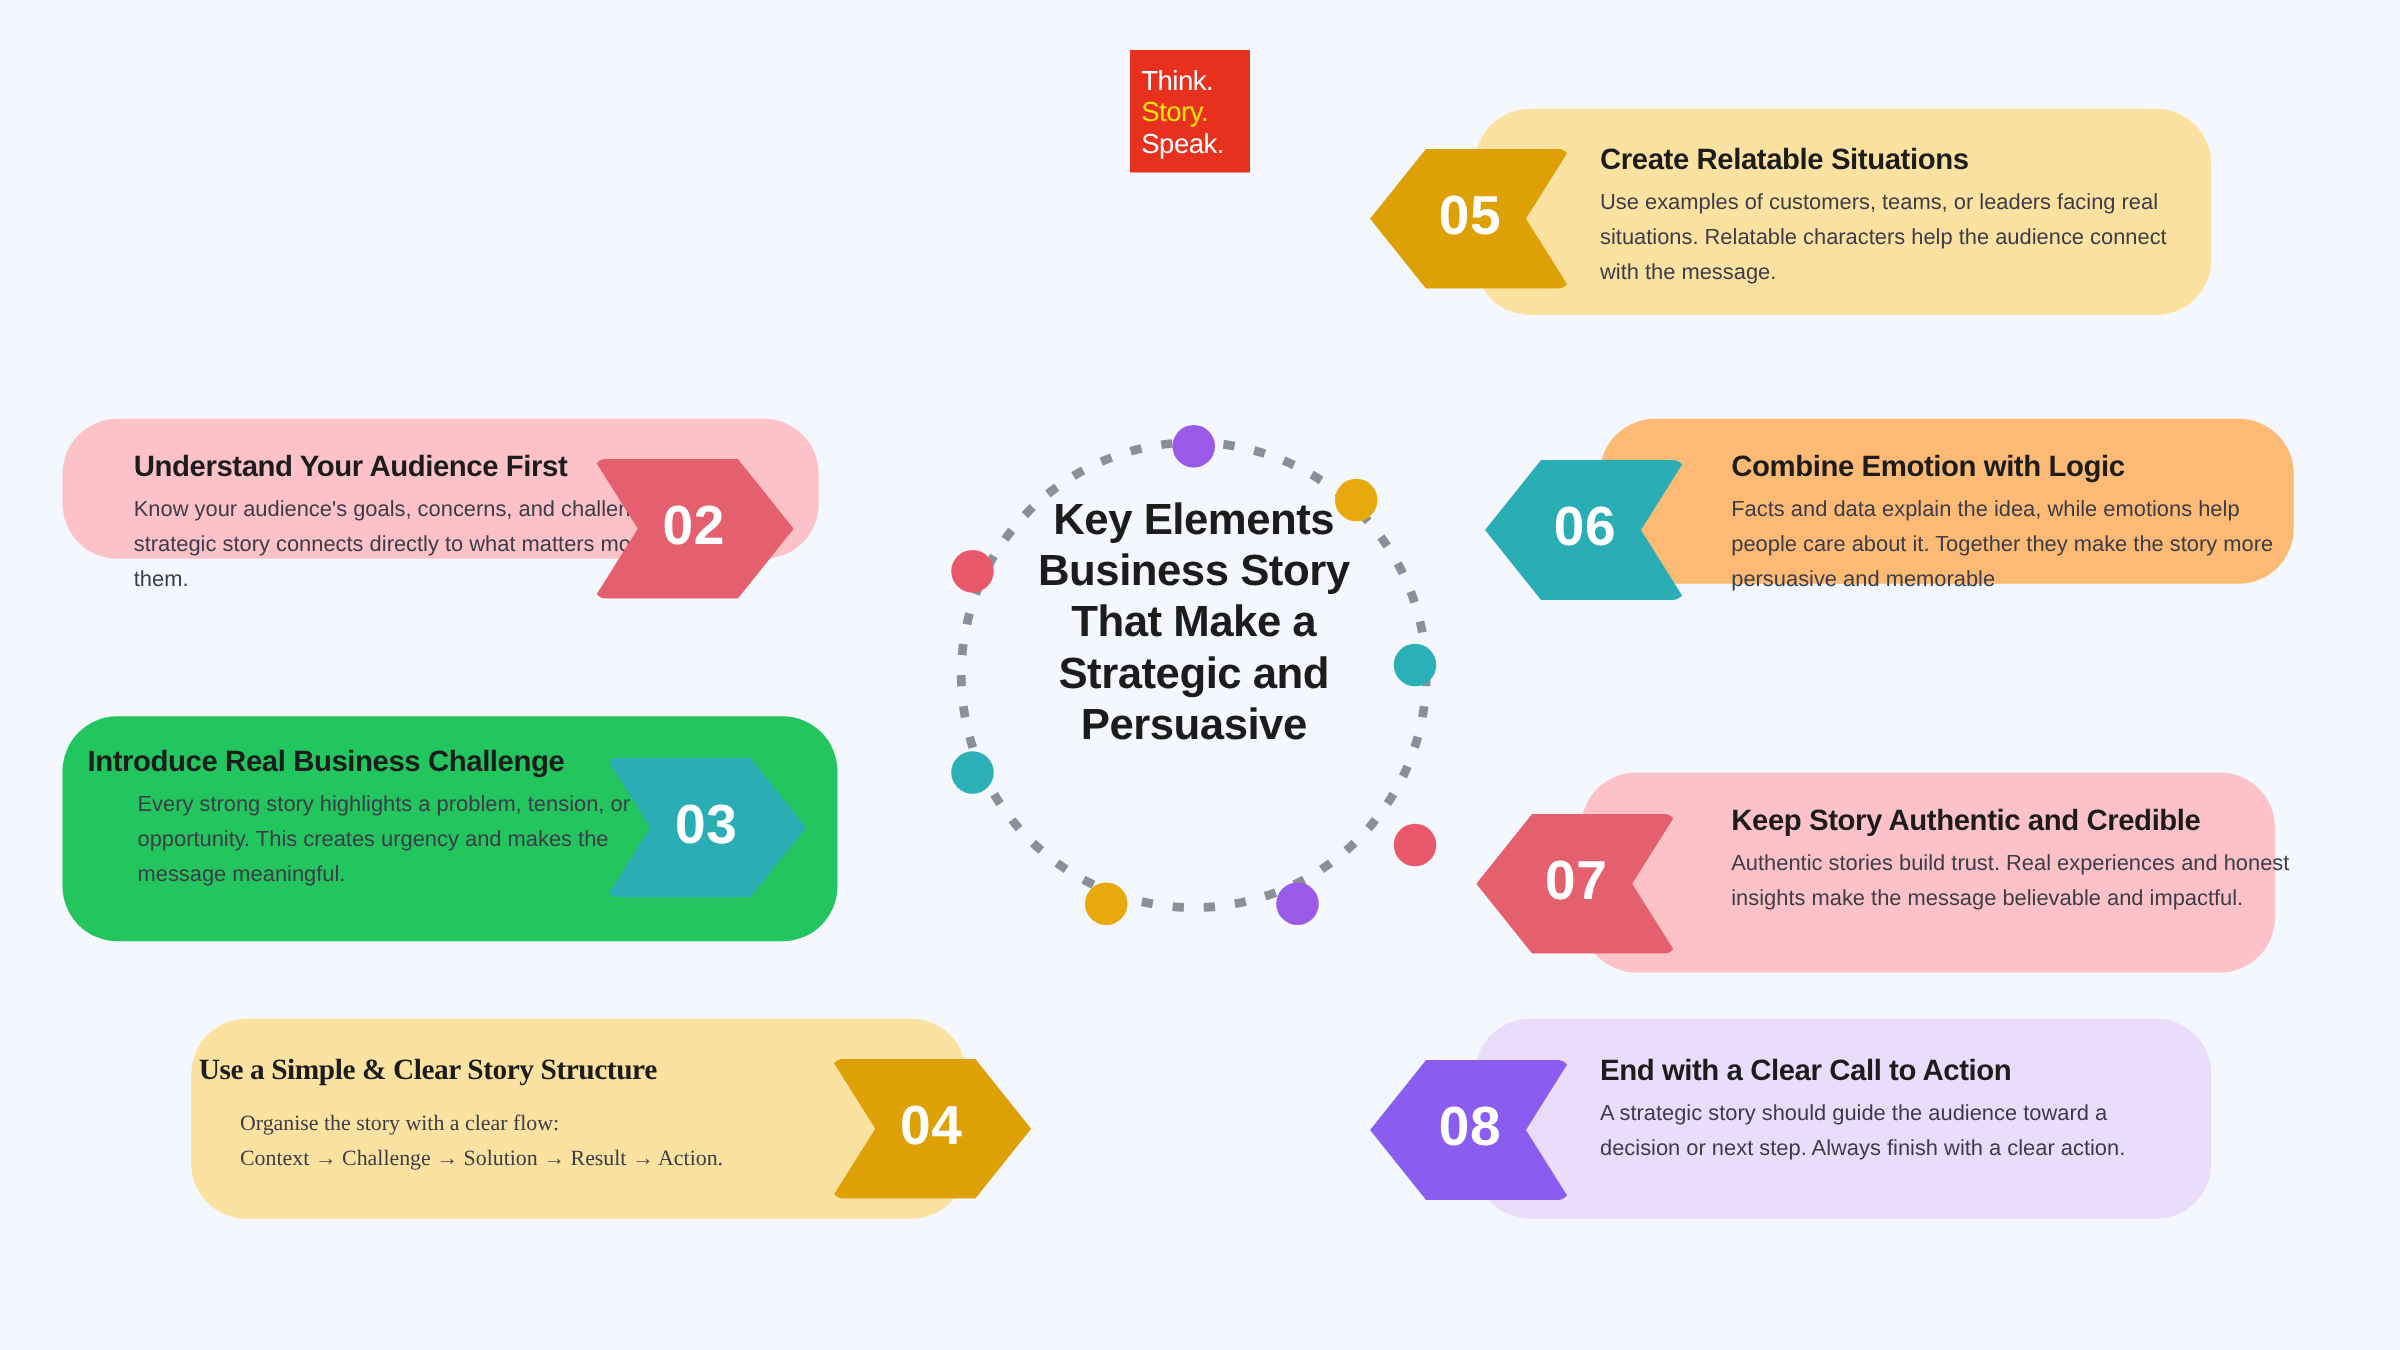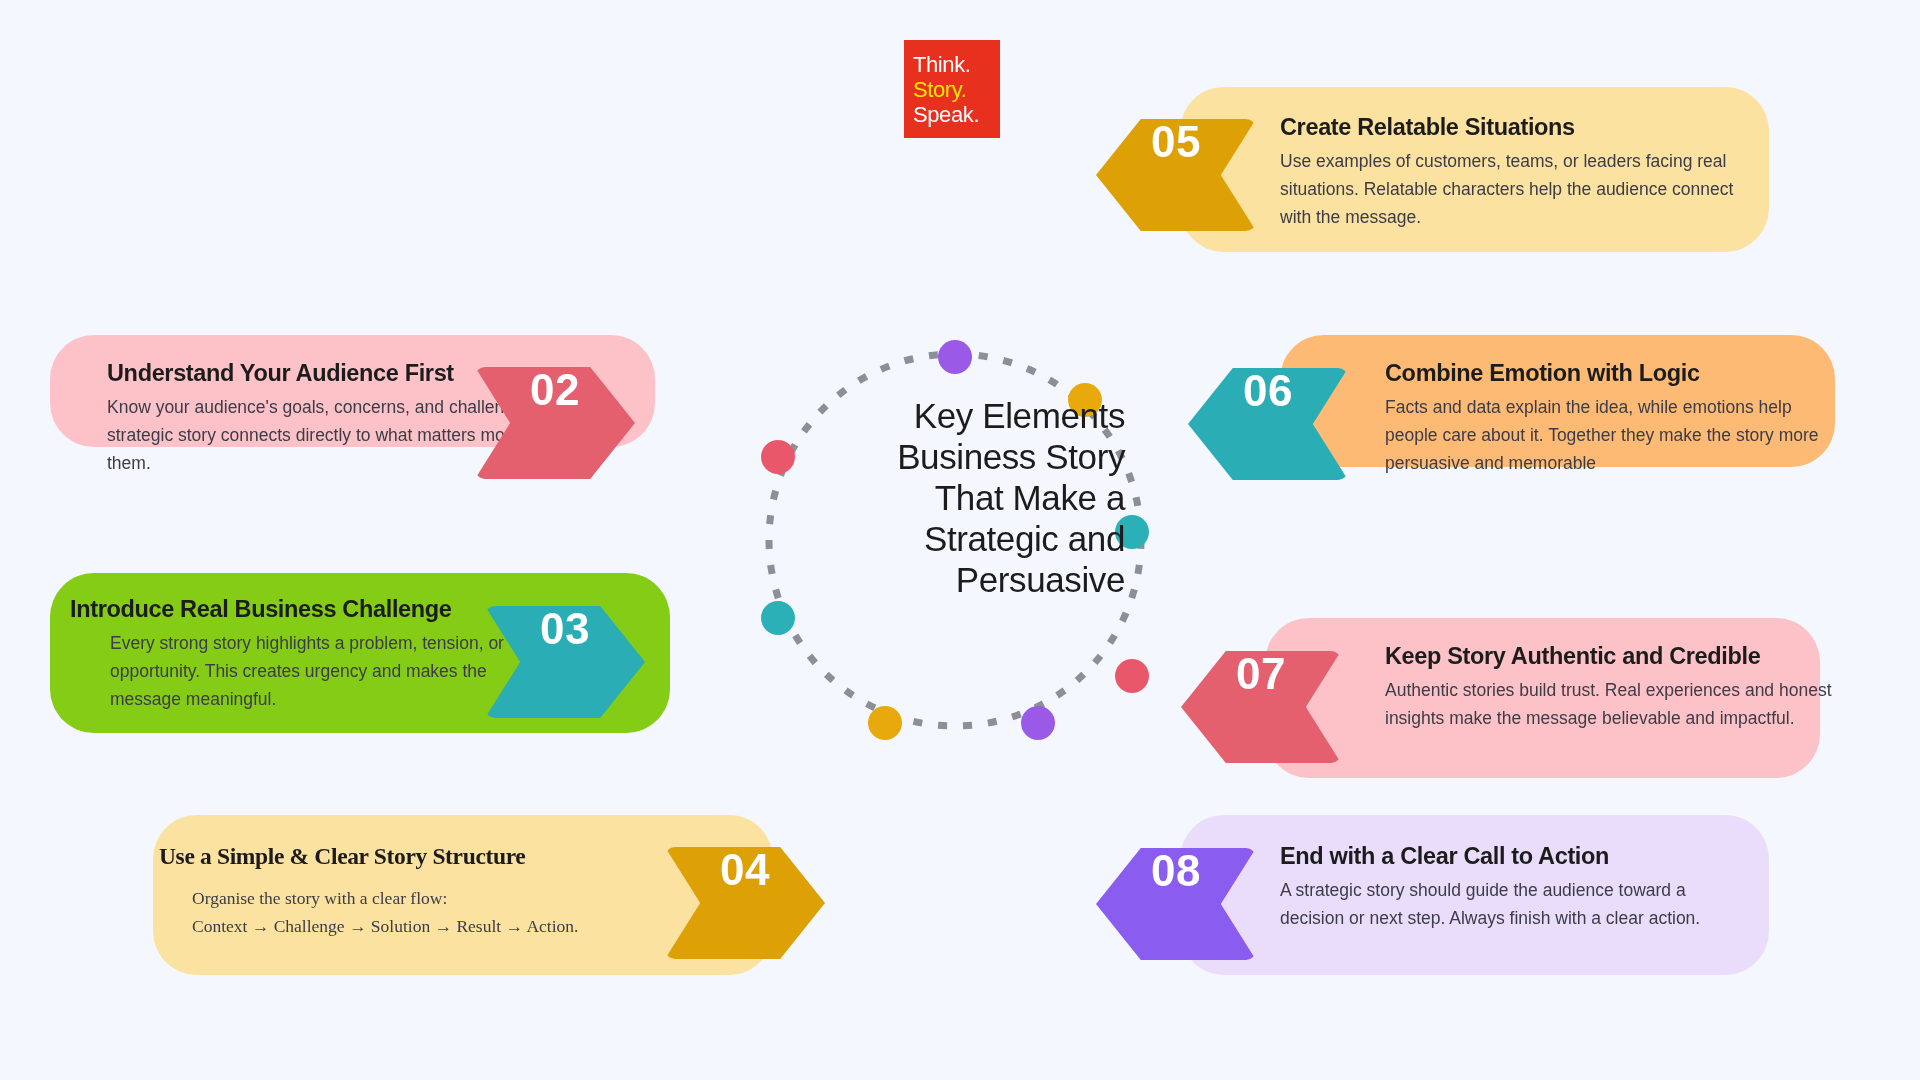--- a/index.html
+++ b/index.html
@@ -47,22 +47,22 @@
     top: 340px;
     width: 400px;
     height: 400px;
   }
   .center-wrap svg { position: absolute; left: 0; top: 0; }
   .center-title {
     position: absolute;
     left: 30px;
     top: 55px;
     width: 340px;
-    text-align: right;
-    font-weight: normal;
+    text-align: center;
+    font-weight: bold;
     font-size: 35px;
     line-height: 41px;
     color: #1c1c1c;
     letter-spacing: -0.4px;
   }
 
   
   .card {
     position: absolute;
     border-radius: 44px;
@@ -87,21 +87,21 @@
     line-height: 28px;
     color: #3c3c48;
   }
 
   
   .badge {
     position: absolute;
     width: 160px;
     height: 112px;
     display: flex;
-    align-items: flex-start;
+    align-items: center;
     justify-content: center;
     color: #ffffff;
     font-weight: bold;
     font-size: 44px;
     letter-spacing: 0.5px;
   }
   .badge.right {
     clip-path: polygon(0% 0%, 72% 0%, 100% 50%, 72% 100%, 0% 100%, 22% 50%);
     border-radius: 10px;
   }
@@ -149,21 +149,21 @@
   <div class="card" style="left: 50px; top: 335px; width: 605px; height: 112px; background: rgb(252, 194, 200);">
     <div class="inner" style="left:57px; top:24px; width:460px;">
       <h3>Understand Your Audience First</h3>
       <p>Know your audience's goals, concerns, and challenges. A strategic story connects directly to what matters most to them.</p>
     </div>
     <div class="badge right" style="left: 425px; top: 32px; background: rgb(228, 96, 111);">
       <span>02</span>
     </div>
   </div>
 
-  <div class="card" style="left: 50px; top: 573px; width: 620px; height: 160px; background: #84cc16;">
+  <div class="card" style="left: 50px; top: 573px; width: 620px; height: 180px; background: #22c55e;">
     <div class="inner" style="left:20px; top:22px; width:480px;">
       <h3>Introduce Real Business Challenge</h3>
       <p style="padding-left:40px;">Every strong story highlights a problem, tension, or opportunity. This creates urgency and makes the message meaningful.</p>
     </div>
     <div class="badge right" style="left: 435px; top: 33px; background: rgb(42, 173, 180);">
       <span>03</span>
     </div>
   </div>
 
   <div class="card" style="left: 153px; top: 815px; width: 620px; height: 160px; background: rgb(251, 226, 160);">

